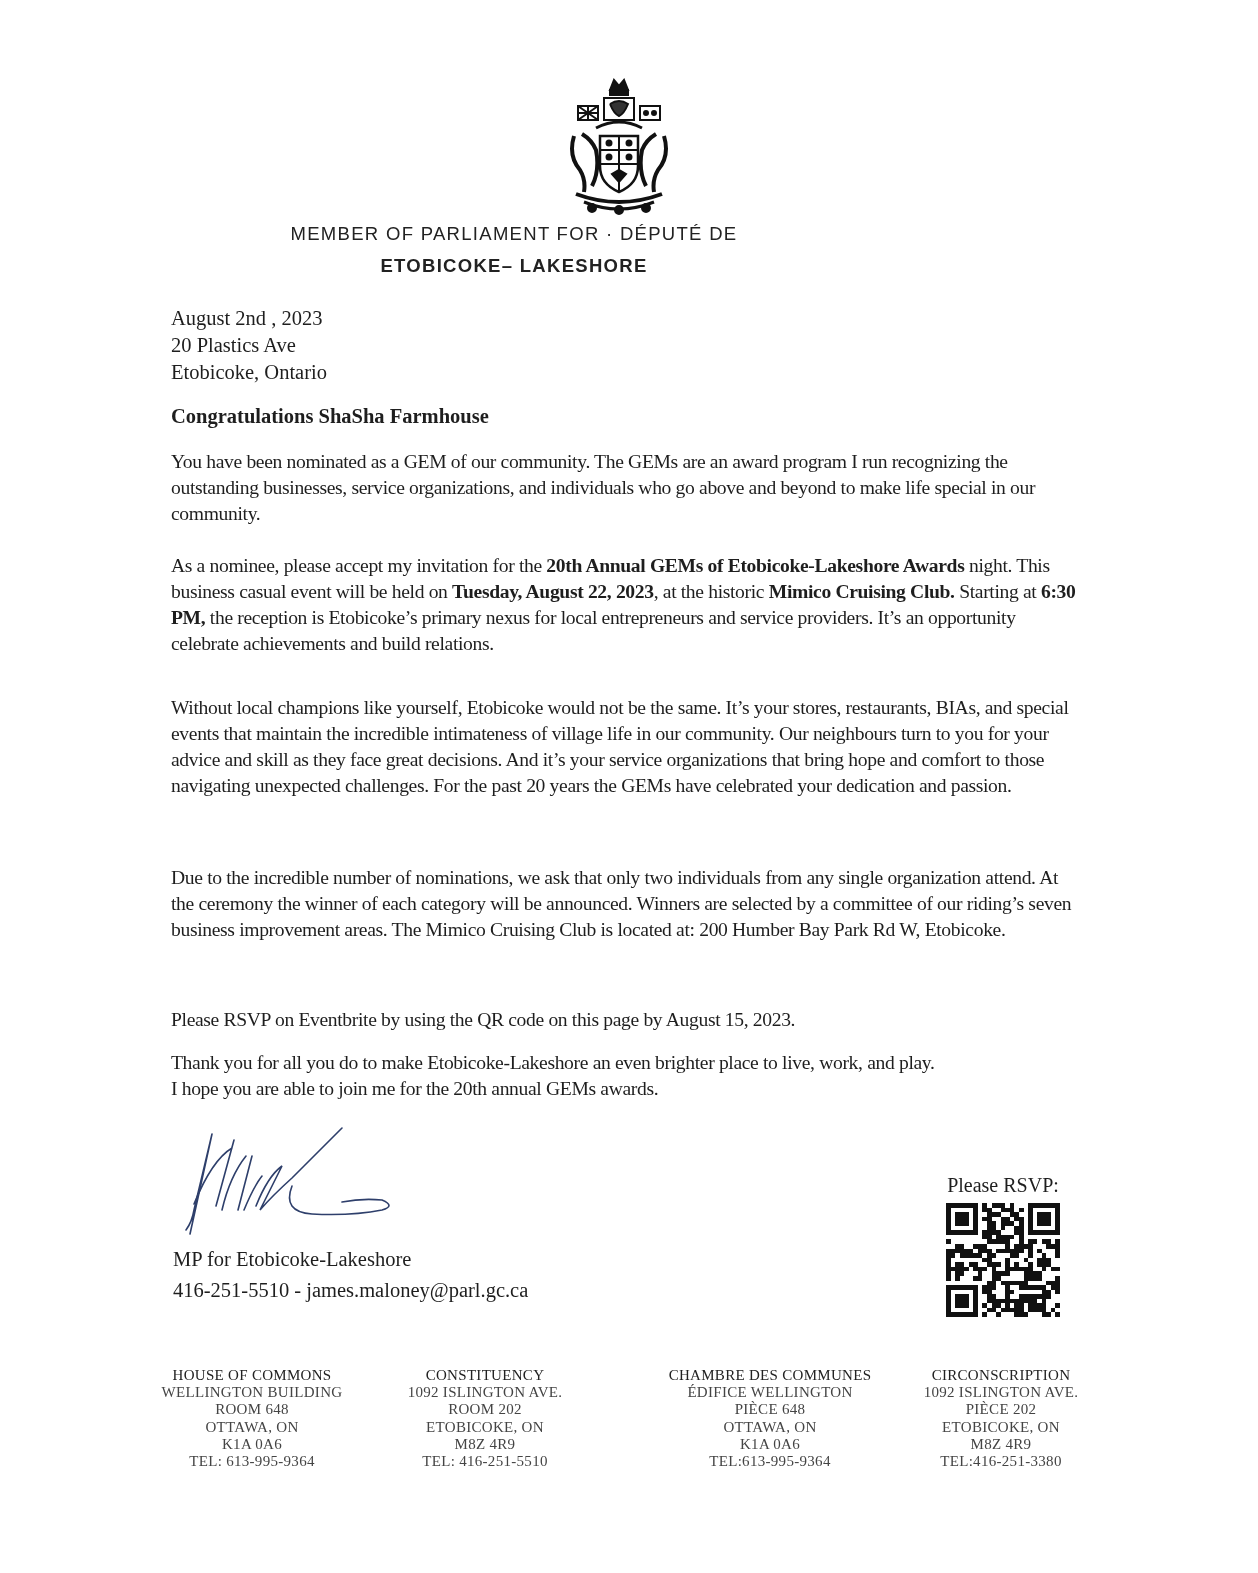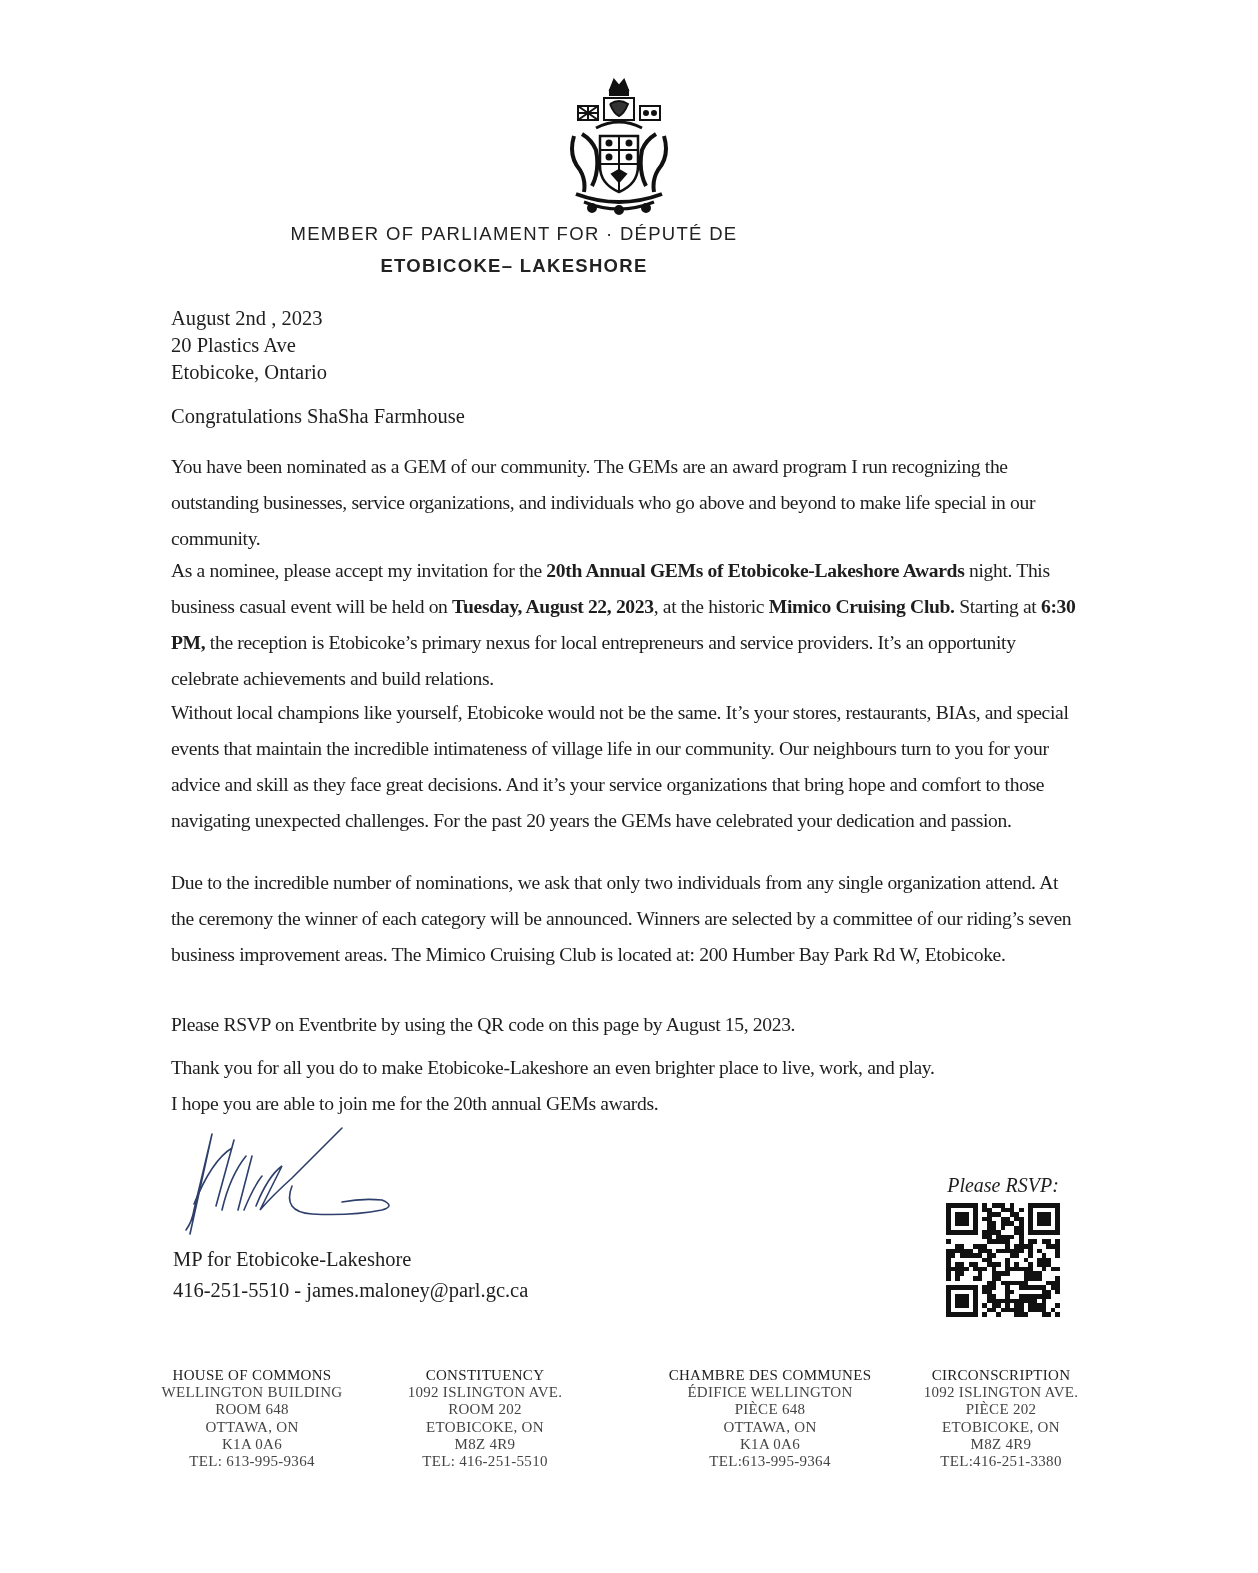--- a/index.html
+++ b/index.html
@@ -10,37 +10,37 @@
     .crest { position: absolute; left: 566px; top: 76px; width: 106px; height: 140px; }
     .header-line {
       position: absolute; left: 0; width: 1028px; text-align: center;
       font-family: "Liberation Sans", "DejaVu Sans", sans-serif; font-size: 18.5px;
       letter-spacing: 1.3px; color: #222;
     }
     .header-line.l1 { top: 223px; }
     .header-line.l2 { top: 255px; font-weight: bold; }
     .addr { position: absolute; left: 171px; top: 305px; font-size: 20.5px; line-height: 27px; }
     .addr div { white-space: nowrap; }
-    .salutation { position: absolute; left: 171px; top: 405px; font-size: 20.5px; font-weight: normal; }
+    .salutation { position: absolute; left: 171px; top: 405px; font-size: 20.5px; font-weight: bold; }
     .body-text {
-      position: absolute; left: 171px; width: 905px; font-size: 19.6px; line-height: 36px;
+      position: absolute; left: 171px; width: 905px; font-size: 19.6px; line-height: 26px;
       letter-spacing: -0.35px;
     }
     .body-text p { margin: 0; }
     #p1 { top: 449px; }
     #p2 { top: 553px; }
     #p3 { top: 695px; }
     #p4 { top: 865px; }
     #p5 { top: 1007px; }
     #p6 { top: 1050px; }
     .signature { position: absolute; left: 172px; top: 1126px; width: 225px; height: 118px; }
     .signer { position: absolute; left: 173px; top: 1244px; font-size: 20.5px; line-height: 31px; }
     .signer .name { font-weight: bold; }
     .rsvp { position: absolute; left: 943px; top: 1174px; width: 120px; text-align: center; }
-    .rsvp-label { font-size: 20px; white-space: nowrap; font-style: italic; }
+    .rsvp-label { font-size: 20px; white-space: nowrap; }
     .qr { display: block; margin: 6px 0 0 3px; width: 114px; height: 114px; }
     .footer-col {
       position: absolute; top: 1367px; width: 230px; text-align: center;
       font-size: 15px; line-height: 17.2px; color: #444; letter-spacing: 0.3px;
     }
     .footer-col .ftitle { color: #222; }
     #f1 { left: 137px; } #f2 { left: 370px; } #f3 { left: 655px; } #f4 { left: 886px; }
   </style>
 </head>
 <body>

